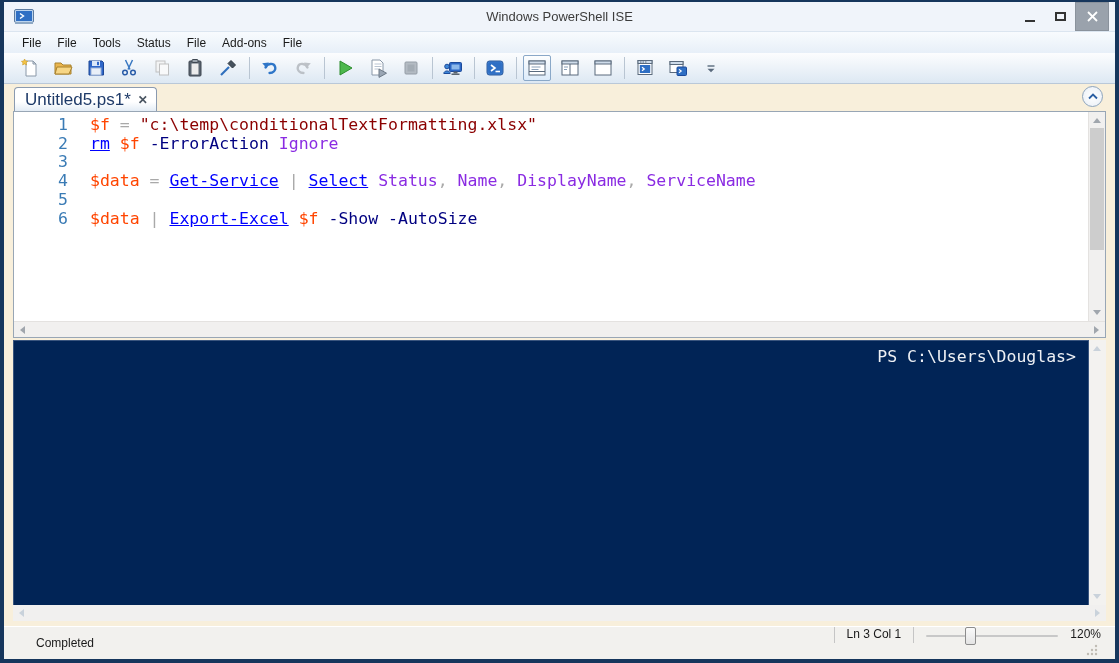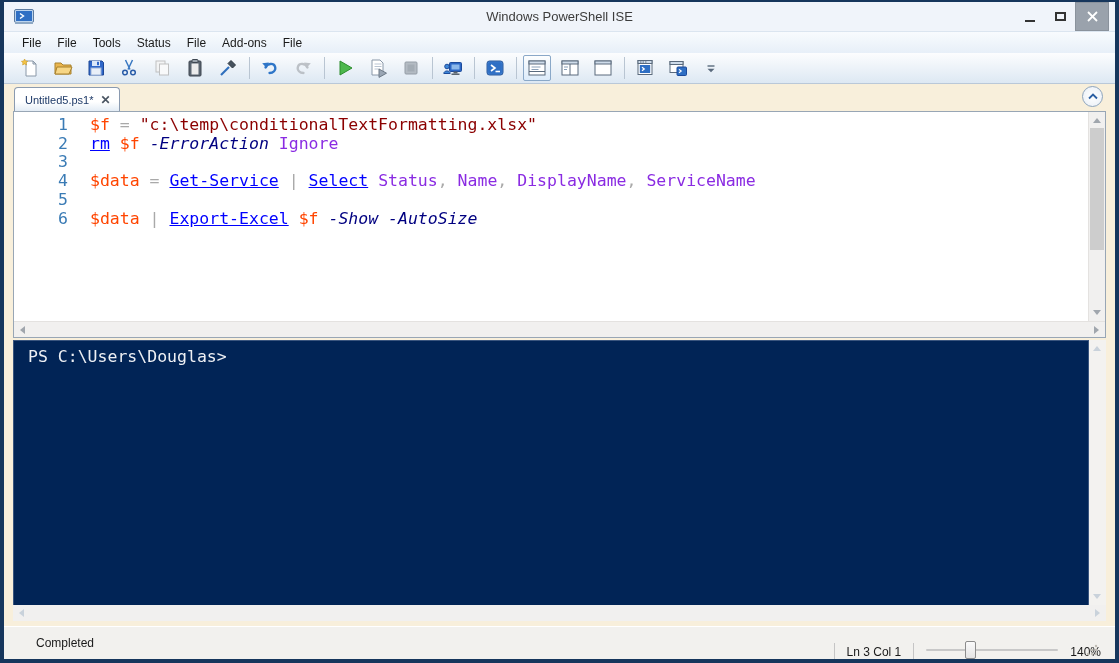--- a/index.html
+++ b/index.html
@@ -37,35 +37,35 @@
   .tb-btn.selected { border:1px solid #8aa8c8; background:linear-gradient(#fdfefe,#dcebfa); }
   .tb-btn.disabled { opacity:.85; }
   .tb-sep { width:1px; height:22px; background:#b9c5d2; margin:0 6px 0 2px; }
 
   
   .workspace { flex:1; position:relative; background:#f8efdb; }
   .tab { position:absolute; left:10px; top:3px; height:24px; padding:0 8px 0 10px;
     display:flex; align-items:center; gap:7px;
     background:linear-gradient(#ffffff 60%, #e3ecf5); border:1px solid #8a9ab0; border-bottom:none;
     border-radius:4px 4px 0 0; z-index:2;}
-  .tab-label { font-size:11px; color:#1e3a68; }
+  .tab-label { font-size:17px; color:#1e3a68; }
   .tab-close { font-size:12px; color:#4a5562; font-weight:bold; line-height:1; cursor:default;}
   .collapse-btn { position:absolute; right:12px; top:2px; width:21px; height:21px; border-radius:50%;
     background:radial-gradient(#ffffff,#e8eef6); border:1px solid #8da4bd; display:flex; align-items:center; justify-content:center;}
 
   .editor-frame { position:absolute; left:9px; right:9px; top:27px; height:227px;
     background:#fff; border:1px solid #98a6b5; }
   .code-area { position:absolute; left:1px; top:0; right:18px; bottom:16px; overflow:hidden;
     font-family:"DejaVu Sans Mono","Liberation Mono",monospace; font-size:16.5px; line-height:18.7px; padding-top:4px; white-space:pre;}
   .code-line { display:flex; }
   .line-num { width:53px; text-align:right; color:var(--line-number,#3a7bb5); flex:0 0 auto; }
   .line-code { margin-left:22px; }
   .tk-variable { color:var(--variable,#ff4500); }
   .tk-command  { color:var(--command,#0000ff);text-decoration:underline; }
-  .tk-parameter{ color:var(--parameter,#000080);font-style:italic; }
+  .tk-parameter{ color:var(--parameter,#000080); }
   .tk-argument { color:var(--argument,#8a2be2); }
   .tk-string   { color:var(--string,#8b0000); }
   .tk-operator { color:var(--operator,#a9a9a9); }
   .tk-plain    { color:#000; }
 
   
   .vscroll { position:absolute; right:0; top:0; width:17px; bottom:16px; background:#f1f0ef; border-left:1px solid #e4e2e0;}
   .hscroll { position:absolute; left:0; right:0; bottom:0; height:16px; background:#f1f0ef; border-top:1px solid #e4e2e0;}
   .arr { position:absolute; width:0; height:0; }
   .arr-up    { border-left:4px solid transparent; border-right:4px solid transparent; border-bottom:5px solid #a0a6ad; left:4px; top:6px;}
@@ -73,29 +73,29 @@
   .arr-left  { border-top:4px solid transparent; border-bottom:4px solid transparent; border-right:5px solid #a0a6ad; left:6px; top:4px;}
   .arr-right { border-top:4px solid transparent; border-bottom:4px solid transparent; border-left:5px solid #a0a6ad; right:6px; top:4px;}
   .v-thumb { position:absolute; left:1px; right:1px; top:16px; height:122px; background:#cdcdcd; }
   .faint .arr-up{border-bottom-color:#c9d2db;} .faint .arr-down{border-top-color:#c9d2db;}
   .faint .arr-left{border-right-color:#c9d2db;} .faint .arr-right{border-left-color:#c9d2db;}
 
   .console-frame { position:absolute; left:9px; right:9px; top:256px; height:281px; }
   .console { position:absolute; left:0; top:0; right:17px; bottom:16px; background:var(--console-bg,#012456);
     border:1px solid #3a557e; border-bottom:none;
     font-family:"DejaVu Sans Mono","Liberation Mono",monospace; font-size:16.5px; line-height:19px;
-    color:#eef0f4; padding:6px 12px 0 14px; white-space:pre; }
+    color:#eef0f4; padding:6px 12px 0 14px; white-space:pre;text-align:right; }
   .console-vscroll { position:absolute; right:0; top:0; width:17px; bottom:16px; background:#f3f2f0;}
   .console-hscroll { position:absolute; left:0; right:0; bottom:0; height:16px; background:#f1f0ef;}
 
   
   .statusbar { height:33px; background:#f2f1ee; border-top:1px solid #ffffff; position:relative;
     display:flex; align-items:center; flex:0 0 auto; font-size:12px; color:#1a1a1a;}
   .status-left { margin-left:32px; }
-  .status-right { position:absolute; right:14px; top:0; height:100%; display:flex; align-items:flex-end; gap:12px; }
+  .status-right { position:absolute; right:14px; top:0; height:100%; display:flex; align-items:flex-start; gap:12px; }
   .st-sep { width:1px; height:16px; background:#c5c5c5; }
   .zoom-slider { position:relative; width:132px; height:18px; }
   .zoom-track { position:absolute; left:0; right:0; top:8px; height:2px; background:#c8c8c8; border-radius:1px;}
   .zoom-thumb { position:absolute; top:0; width:11px; height:18px; background:linear-gradient(#fafafa,#e4e4e4);
     border:1px solid #8c8c8c; border-radius:2px;}
   .grip { position:absolute; right:2px; bottom:2px; }
 </style>
 </head>
 <body>
 
@@ -326,21 +326,21 @@
     <div class="statusbar">
       <span class="status-left">Completed</span>
       <div class="status-right">
         <div class="st-sep"></div>
         <span>Ln 3  Col 1</span>
         <div class="st-sep"></div>
         <div class="zoom-slider">
           <div class="zoom-track"></div>
           <div class="zoom-thumb" id="zoom-thumb" style="left: calc(33% - 5px);"></div>
         </div>
-        <span>140%</span>
+        <span>120%</span>
         <svg class="grip" width="14" height="14" viewBox="0 0 14 14">
           <g fill="#c0bcb4">
               <circle cx="11" cy="3" r="1.2"></circle>
               <circle cx="11" cy="7" r="1.2"></circle>
               <circle cx="11" cy="11" r="1.2"></circle>
               <circle cx="7" cy="7" r="1.2"></circle>
               <circle cx="7" cy="11" r="1.2"></circle>
               <circle cx="3" cy="11" r="1.2"></circle>
             </g>
         </svg>

